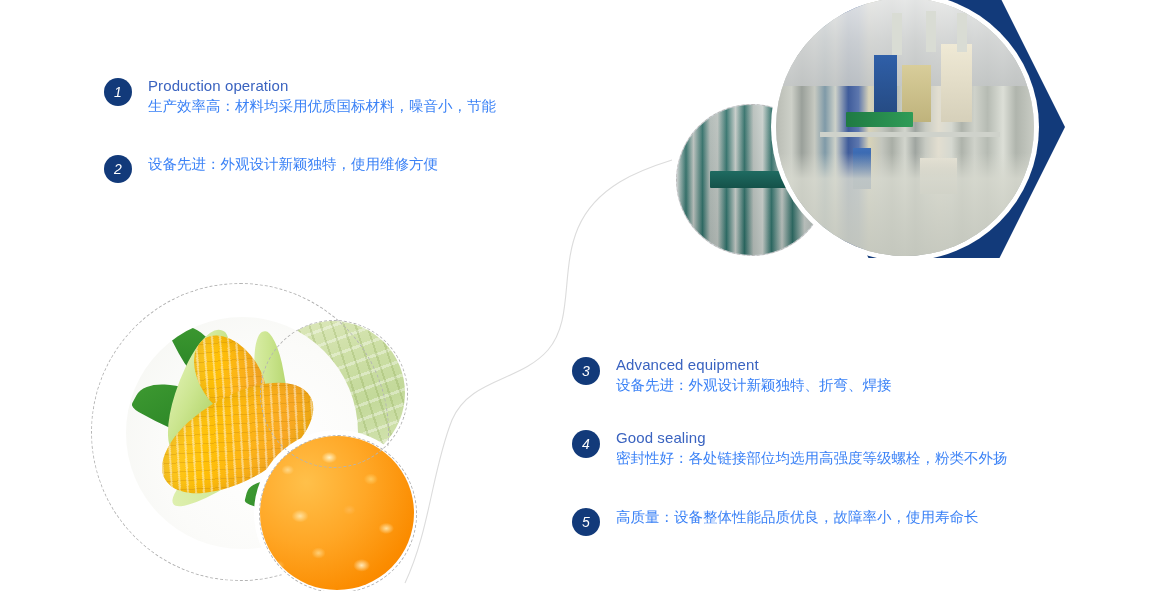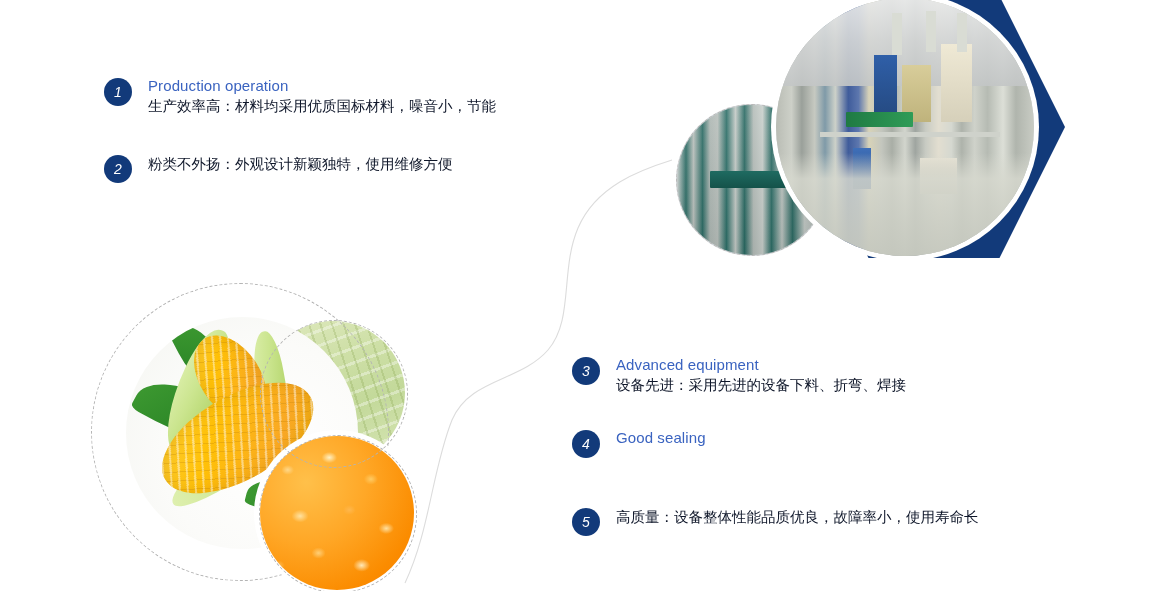--- a/index.html
+++ b/index.html
@@ -28,21 +28,21 @@
   }
   .ftext{margin-left:16px;}
   .ftitle{
     color:#3a63c0;
     font-size:15px;
     line-height:19px;
     letter-spacing:.1px;
     white-space:nowrap;
   }
   .fdesc{
-    color:#0f172a;
+    color:#3b82f6;
     font-size:14.5px;
     line-height:21px;
     margin-top:1px;
     white-space:nowrap;
   }
 
   
   .hexwrap{position:absolute;z-index:3;}
   .hex{
     position:absolute;
@@ -245,36 +245,37 @@
     <div class="badge">1</div>
     <div class="ftext">
       <div class="ftitle">Production operation</div>
       <div class="fdesc">生产效率高：材料均采用优质国标材料，噪音小，节能</div>
     </div>
   </div>
 
   <div class="feature" style="left:104px;top:153px;">
     <div class="badge">2</div>
     <div class="ftext">
-      <div class="fdesc">粉类不外扬：外观设计新颖独特，使用维修方便</div>
+      <div class="fdesc">设备先进：外观设计新颖独特，使用维修方便</div>
     </div>
   </div>
 
   <div class="feature" style="left:572px;top:355px;">
     <div class="badge">3</div>
     <div class="ftext">
       <div class="ftitle">Advanced equipment</div>
-      <div class="fdesc">设备先进：采用先进的设备下料、折弯、焊接</div>
+      <div class="fdesc">设备先进：外观设计新颖独特、折弯、焊接</div>
     </div>
   </div>
 
   <div class="feature" style="left:572px;top:428px;">
     <div class="badge">4</div>
     <div class="ftext">
       <div class="ftitle">Good sealing</div>
+      <div class="fdesc">密封性好：各处链接部位均选用高强度等级螺栓，粉类不外扬</div>
     </div>
   </div>
 
   <div class="feature" style="left:572px;top:506px;">
     <div class="badge">5</div>
     <div class="ftext">
       <div class="fdesc">高质量：设备整体性能品质优良，故障率小，使用寿命长</div>
     </div>
   </div>
 

